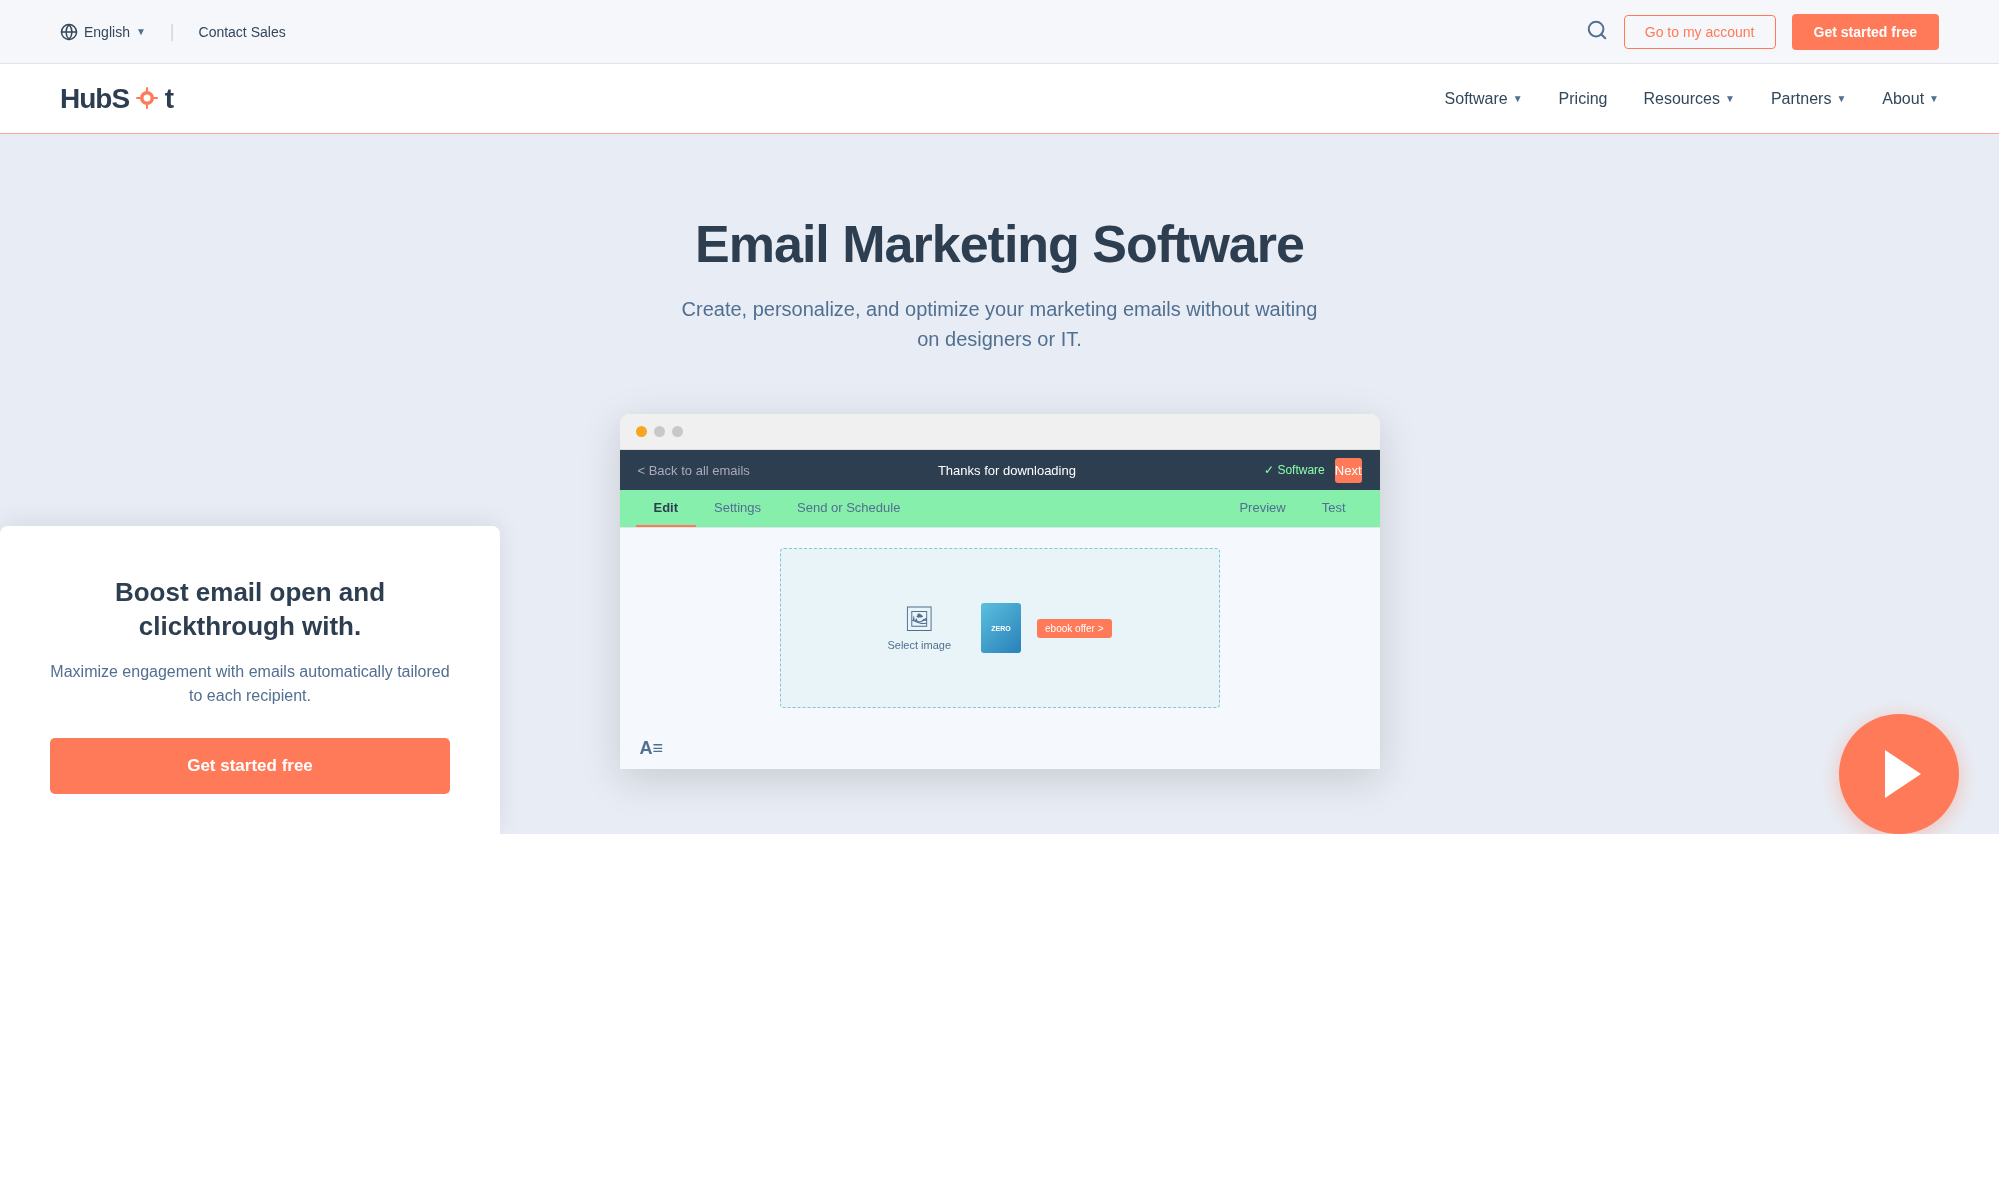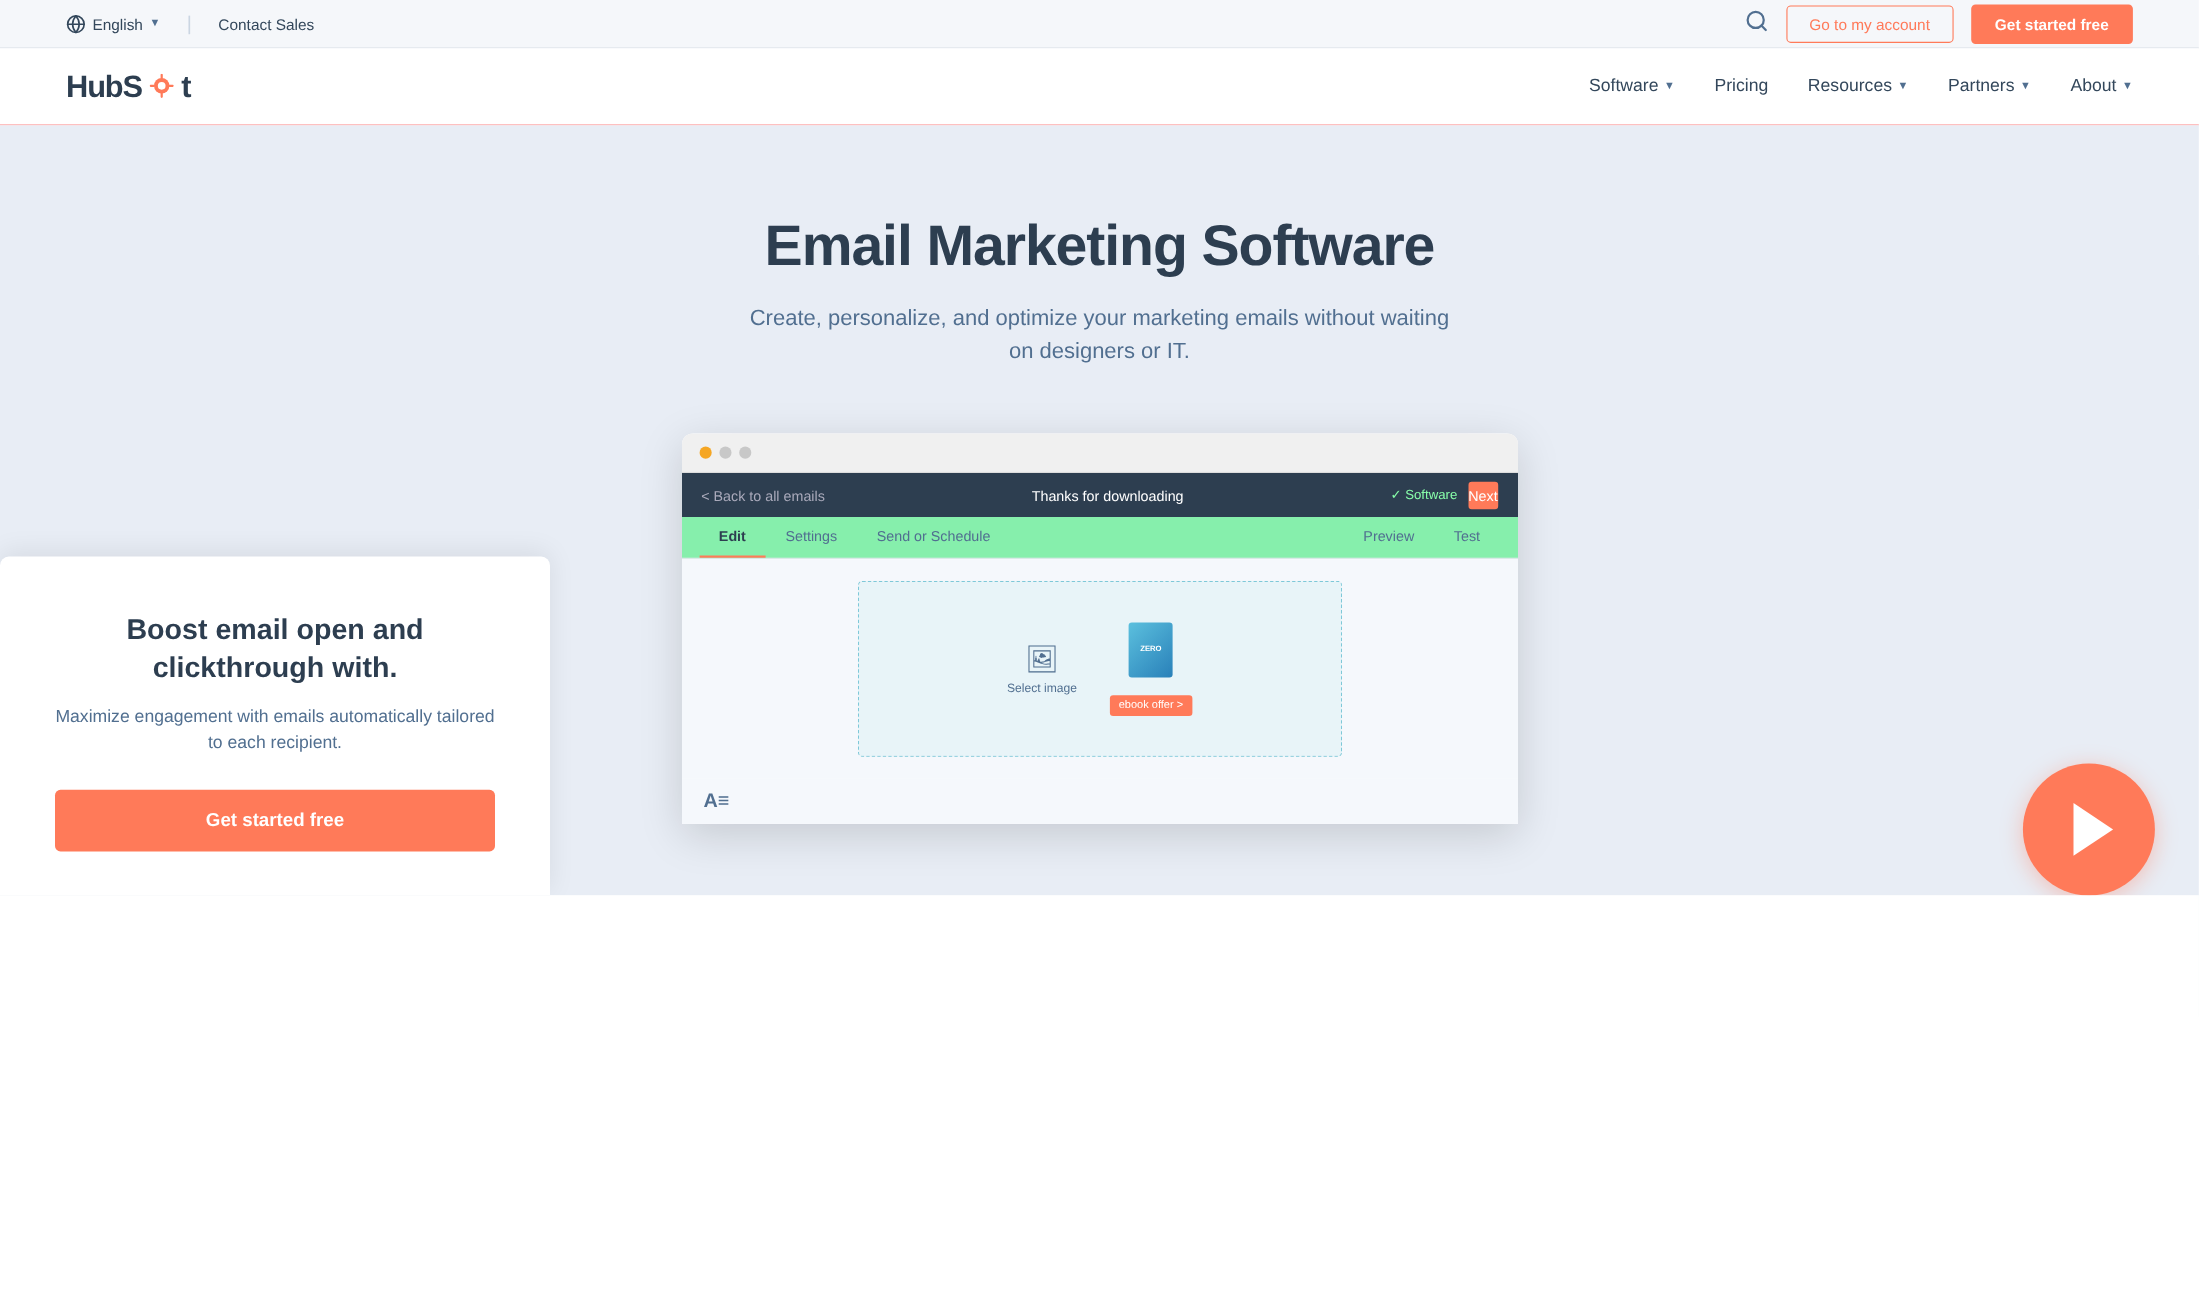--- a/index.html
+++ b/index.html
@@ -6,21 +6,21 @@
     body { font-family: 'Helvetica Neue', Arial, sans-serif; background: #fff; }
 
     
     .topbar {
       background: #f5f7fa;
       border-bottom: 1px solid #e0e4ea;
       display: flex;
       align-items: center;
       justify-content: space-between;
       padding: 0 60px;
-      height: 44px;
+      height: 64px;
     }
     .topbar-left {
       display: flex;
       align-items: center;
       gap: 24px;
     }
     .lang-selector {
       display: flex;
       align-items: center;
       gap: 6px;
@@ -430,21 +430,21 @@
       <div style="flex:1;"></div>
       <div class="browser-tab">Preview</div>
       <div class="browser-tab">Test</div>
     </div>
     <div class="browser-body">
       <div class="email-content-block">
         <div class="select-image-block">
           <span class="img-placeholder-icon">🖼</span>
           <span class="select-image-label">Select image</span>
         </div>
-        <div style="display:flex; flex-direction:column; align-items:center; gap:16px;">
+        <div style="display:flex; flex-direction:row; align-items:center; gap:16px;">
           <div class="ebook-icon"></div>
           <div class="ebook-badge">ebook offer &gt;</div>
         </div>
       </div>
     </div>
     <div class="browser-footer">
       <span class="ae-icon">A≡</span>
     </div>
   </div>
 

